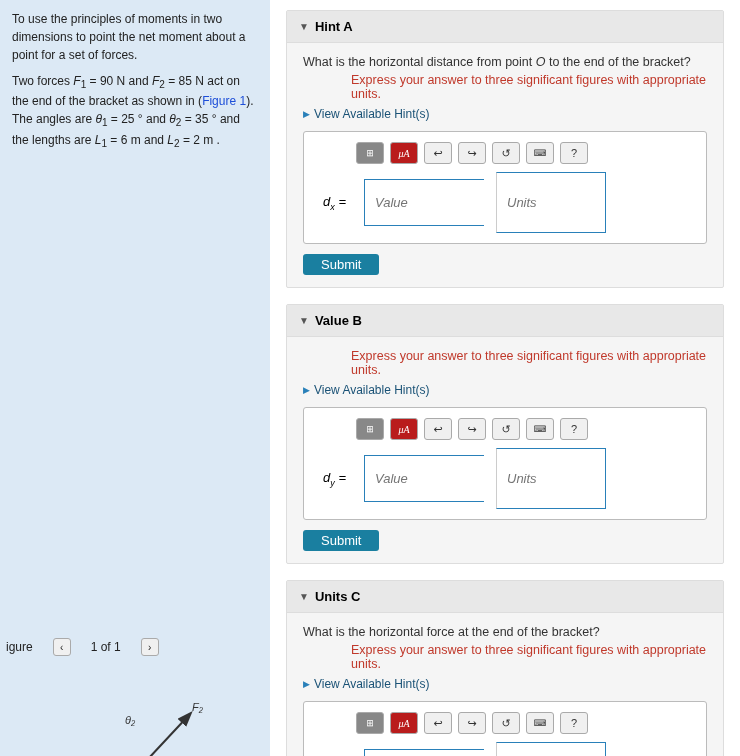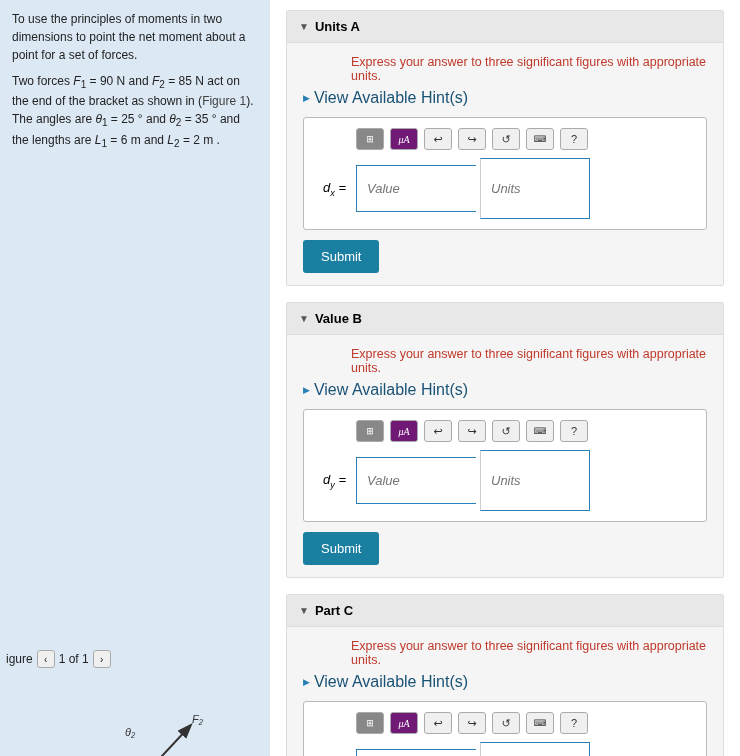--- a/index.html
+++ b/index.html
@@ -63,21 +63,21 @@
     }
     .question-note {
       font-size: 12.5px;
       color: #c0392b;
       margin-bottom: 6px;
       font-weight: 500;
       margin-left: 48px;
     }
     .hint-link {
       color: #1a5276;
-      font-size: 16px;
+      font-size: 12px;
       cursor: pointer;
       display: flex;
       align-items: center;
       gap: 4px;
       margin-bottom: 10px;
     }
     .hint-link::before {
       content: '▶';
       font-size: 9px;
       color: #2980b9;
@@ -109,31 +109,31 @@
       cursor: pointer;
       font-size: 11px;
       color: #333;
     }
     .toolbar-btn.icon-grid {
       background: #888;
       color: #fff;
       font-size: 9px;
     }
     .toolbar-btn.icon-mu {
-      background: #701a75;
+      background: #b91c1c;
       color: #fff;
       font-size: 11px;
       font-style: italic;
       font-family: serif;
     }
 
     .input-row {
       display: flex;
       align-items: center;
-      gap: 4px;
+      gap: 12px;
     }
     .input-label {
       font-size: 13px;
       min-width: 36px;
       text-align: right;
       padding-right: 6px;
       font-style: italic;
     }
     .input-label sub { font-size: 9px; }
     .value-input {
@@ -155,39 +155,39 @@
       color: #999;
       font-style: italic;
       outline: none;
     }
 
     .submit-btn {
       background: #1a7fa0;
       color: #fff;
       border: none;
       border-radius: 3px;
-      padding: 9px 18px;
+      padding: 3px 18px;
       font-size: 13px;
       cursor: pointer;
     }
 
     
     .diagram-svg {
       width: 270px;
       height: 225px;
     }
   </style>
 </head>
 <body>
 
 <div class="left-panel">
   <p>To use the principles of moments in two dimensions to point the net moment about a point for a set of forces.</p>
-  <p>Two forces <i>F</i><sub>1</sub> = 90 N and <i>F</i><sub>2</sub> = 85 N act on the end of the bracket as shown in (<span style="color:#404040;cursor:pointer">Figure 1</span>). The angles are <i>θ</i><sub>1</sub> = 25 ° and <i>θ</i><sub>2</sub> = 35 ° and the lengths are <i>L</i><sub>1</sub> = 6 m and <i>L</i><sub>2</sub> = 2 m .</p>
-
-  <div style="position:absolute; bottom:228px; left:6px; display:flex; align-items:center; gap:4px; font-size:12px;">
+  <p>Two forces <i>F</i><sub>1</sub> = 90 N and <i>F</i><sub>2</sub> = 85 N act on the end of the bracket as shown in (<span style="color:#1d4ed8;cursor:pointer">Figure 1</span>). The angles are <i>θ</i><sub>1</sub> = 25 ° and <i>θ</i><sub>2</sub> = 35 ° and the lengths are <i>L</i><sub>1</sub> = 6 m and <i>L</i><sub>2</sub> = 2 m .</p>
+
+  <div style="position:absolute; bottom:228px; left:6px; display:flex; align-items:center; gap:20px; font-size:12px;">
     <span>igure</span>
     <div class="nav-btn" style="border:1px solid #aaa;background:#f0f0f0;border-radius:3px;width:18px;height:18px;display:flex;align-items:center;justify-content:center;cursor:pointer;font-size:10px;">‹</div>
     <span>1 of 1</span>
     <div class="nav-btn" style="border:1px solid #aaa;background:#f0f0f0;border-radius:3px;width:18px;height:18px;display:flex;align-items:center;justify-content:center;cursor:pointer;font-size:10px;">›</div>
   </div>
 
   <div class="diagram-area">
     <svg class="diagram-svg" viewBox="0 0 270 225">
 
       <line x1="30" y1="200" x2="80" y2="200" stroke="#555" stroke-width="2"></line>
@@ -235,92 +235,94 @@
       </defs>
     </svg>
   </div>
 </div>
 
 <div class="right-panel">
 
   <div class="part-section">
     <div class="part-header">
       <span class="part-arrow">▼</span>
-      <span>Units A</span>
+      <span>Hint A</span>
+    </div>
+    <div class="part-body">
+      <p class="question-text">What is the horizontal distance from point <i>O</i> to the end of the bracket?</p>
+      <p class="question-note">Express your answer to three significant figures with appropriate units.</p>
+      <div class="hint-link">View Available Hint(s)</div>
+      <div class="answer-box">
+        <div class="toolbar">
+          <div class="toolbar-btn icon-grid">⊞</div>
+          <div class="toolbar-btn icon-mu" style="font-family:serif;font-size:10px;">μΑ</div>
+          <div class="toolbar-btn">↩</div>
+          <div class="toolbar-btn">↪</div>
+          <div class="toolbar-btn">↺</div>
+          <div class="toolbar-btn" style="font-size:9px;">⌨</div>
+          <div class="toolbar-btn">?</div>
+        </div>
+        <div class="input-row">
+          <span class="input-label"><i>d</i><sub>x</sub> =</span>
+          <input class="value-input" type="text" placeholder="Value" style="">
+          <input class="units-input" type="text" placeholder="Units" style="">
+        </div>
+      </div>
+      <button class="submit-btn">Submit</button>
+    </div>
+  </div>
+
+  <div class="part-section">
+    <div class="part-header">
+      <span class="part-arrow">▼</span>
+      <span>Value B</span>
     </div>
     <div class="part-body">
       <p class="question-note">Express your answer to three significant figures with appropriate units.</p>
       <div class="hint-link">View Available Hint(s)</div>
       <div class="answer-box">
         <div class="toolbar">
           <div class="toolbar-btn icon-grid">⊞</div>
           <div class="toolbar-btn icon-mu" style="font-family:serif;font-size:10px;">μΑ</div>
           <div class="toolbar-btn">↩</div>
           <div class="toolbar-btn">↪</div>
           <div class="toolbar-btn">↺</div>
           <div class="toolbar-btn" style="font-size:9px;">⌨</div>
           <div class="toolbar-btn">?</div>
         </div>
         <div class="input-row">
-          <span class="input-label"><i>d</i><sub>x</sub> =</span>
+          <span class="input-label"><i>d</i><sub>y</sub> =</span>
           <input class="value-input" type="text" placeholder="Value" style="">
           <input class="units-input" type="text" placeholder="Units" style="">
         </div>
       </div>
       <button class="submit-btn">Submit</button>
     </div>
   </div>
 
   <div class="part-section">
     <div class="part-header">
       <span class="part-arrow">▼</span>
-      <span>Value B</span>
+      <span>Units C</span>
     </div>
     <div class="part-body">
+      <p class="question-text">What is the horizontal force at the end of the bracket?</p>
       <p class="question-note">Express your answer to three significant figures with appropriate units.</p>
       <div class="hint-link">View Available Hint(s)</div>
       <div class="answer-box">
         <div class="toolbar">
           <div class="toolbar-btn icon-grid">⊞</div>
           <div class="toolbar-btn icon-mu" style="font-family:serif;font-size:10px;">μΑ</div>
           <div class="toolbar-btn">↩</div>
           <div class="toolbar-btn">↪</div>
           <div class="toolbar-btn">↺</div>
           <div class="toolbar-btn" style="font-size:9px;">⌨</div>
           <div class="toolbar-btn">?</div>
         </div>
         <div class="input-row">
-          <span class="input-label"><i>d</i><sub>y</sub> =</span>
-          <input class="value-input" type="text" placeholder="Value" style="">
-          <input class="units-input" type="text" placeholder="Units" style="">
-        </div>
-      </div>
-      <button class="submit-btn">Submit</button>
-    </div>
-  </div>
-
-  <div class="part-section">
-    <div class="part-header">
-      <span class="part-arrow">▼</span>
-      <span>Part C</span>
-    </div>
-    <div class="part-body">
-      <p class="question-note">Express your answer to three significant figures with appropriate units.</p>
-      <div class="hint-link">View Available Hint(s)</div>
-      <div class="answer-box">
-        <div class="toolbar">
-          <div class="toolbar-btn icon-grid">⊞</div>
-          <div class="toolbar-btn icon-mu" style="font-family:serif;font-size:10px;">μΑ</div>
-          <div class="toolbar-btn">↩</div>
-          <div class="toolbar-btn">↪</div>
-          <div class="toolbar-btn">↺</div>
-          <div class="toolbar-btn" style="font-size:9px;">⌨</div>
-          <div class="toolbar-btn">?</div>
-        </div>
-        <div class="input-row">
           <span class="input-label"><i>F</i><sub>x</sub> =</span>
           <input class="value-input" type="text" placeholder="Value" style="">
           <input class="units-input" type="text" placeholder="Units" style="">
         </div>
       </div>
       <button class="submit-btn">Submit</button>
     </div>
   </div>
 
 </div>

